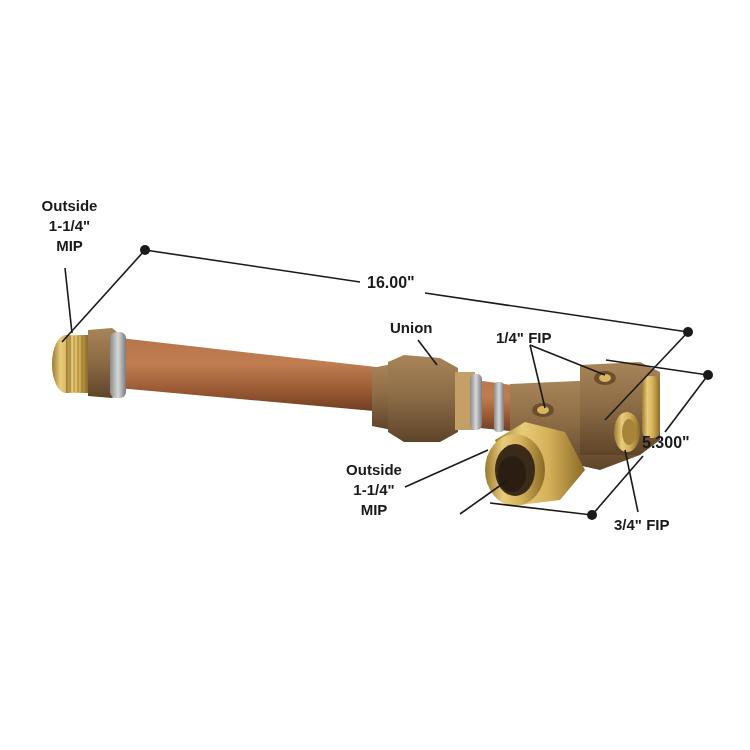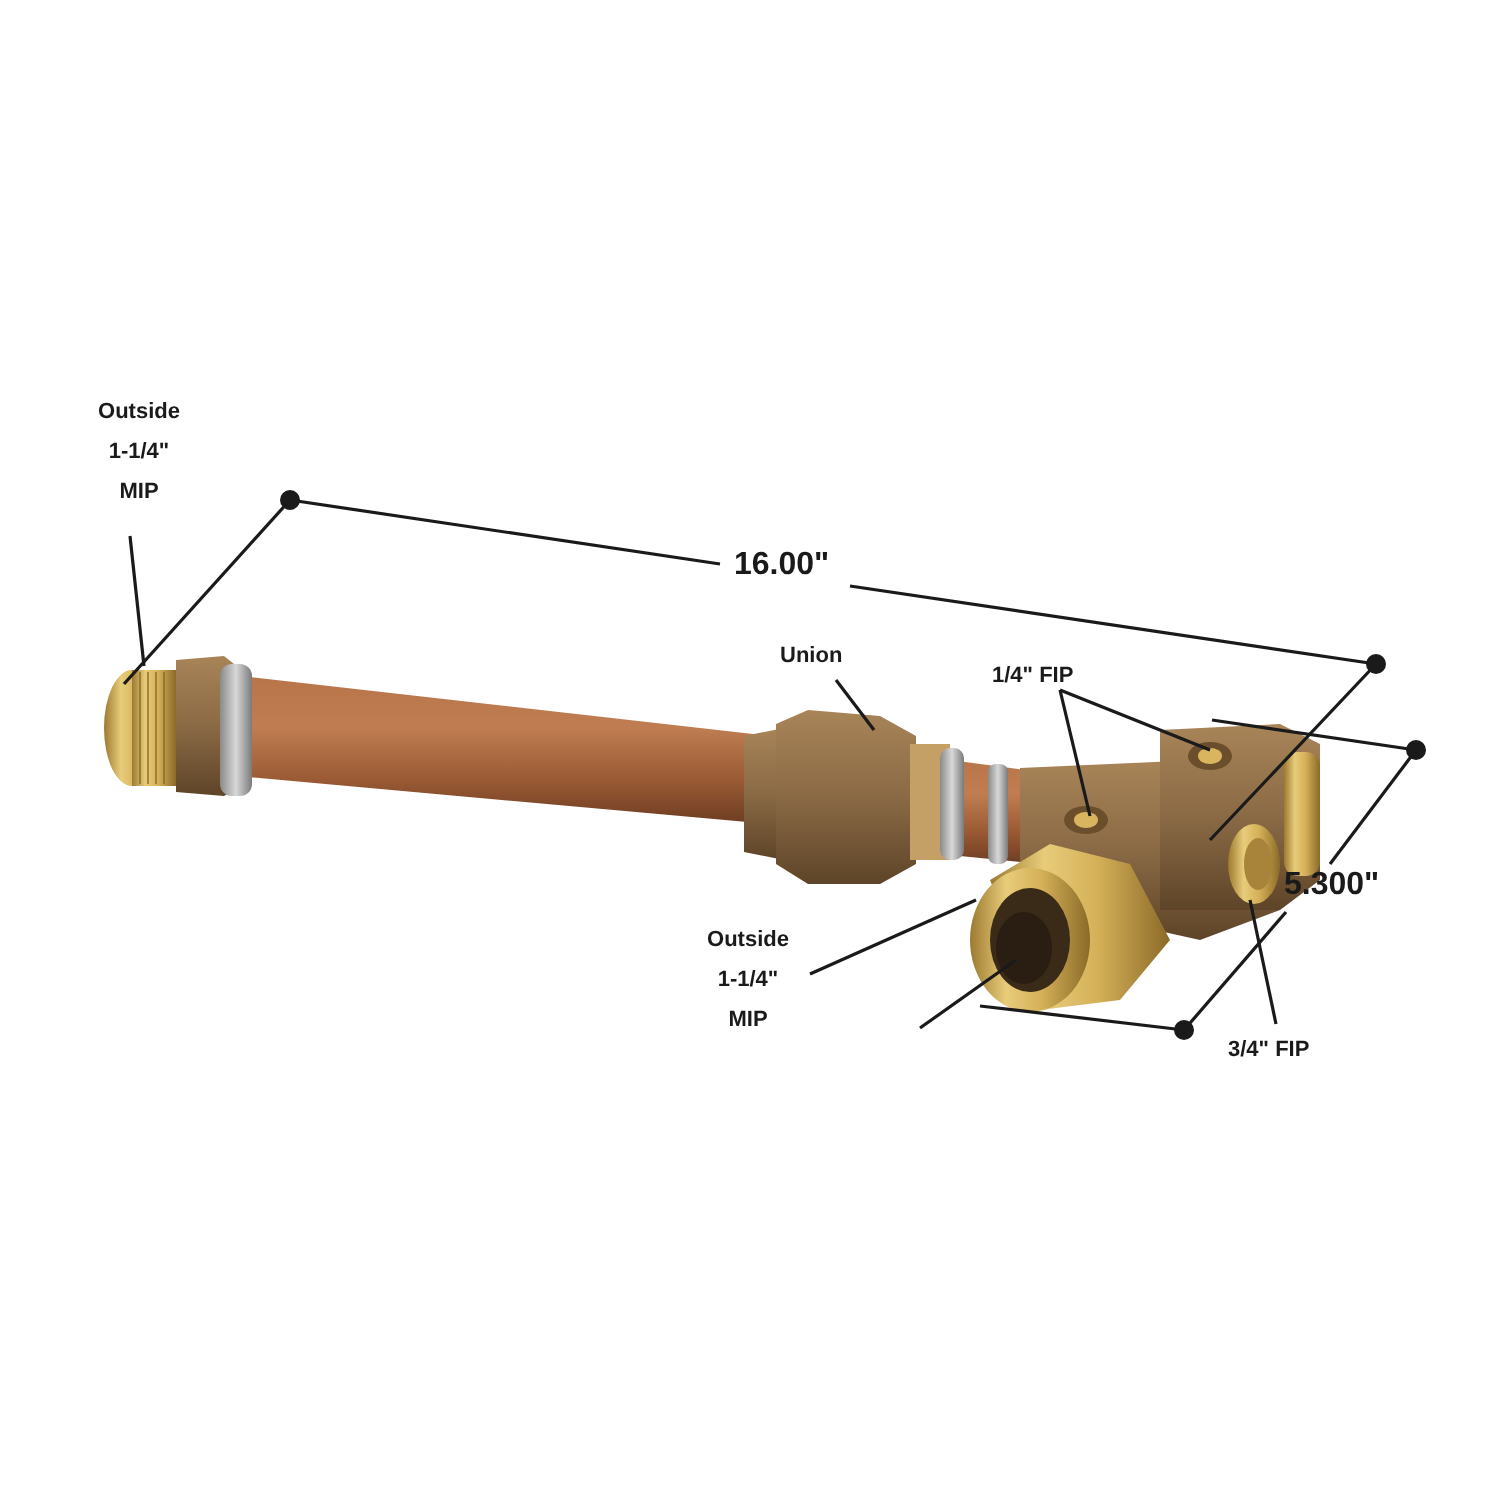--- a/index.html
+++ b/index.html
@@ -1,20 +1,20 @@
 <!DOCTYPE html>
 <html><head>
 <meta charset="utf-8">
 <style>
   html, body { margin: 0; padding: 0; background: #ffffff; }
   body { width: 750px; height: 750px; position: relative; overflow: hidden;
          font-family: "Liberation Sans", sans-serif; }
   #stage { position: absolute; left: 0; top: 0; width: 750px; height: 750px; }
   .lbl { position: absolute; font-family: "Liberation Sans", sans-serif;
-         font-weight: bold; font-size: 11px; color: #1a1a1a; line-height: 20px;
+         font-weight: bold; font-size: 15px; color: #1a1a1a; line-height: 20px;
          white-space: nowrap; }
   .lbl.center { text-align: center; }
   .lbl .line { display: block; }
 </style>
 </head>
 <body>
 
 <div id="stage">
   <svg width="750" height="750" viewBox="0 0 750 750">
     <defs>

